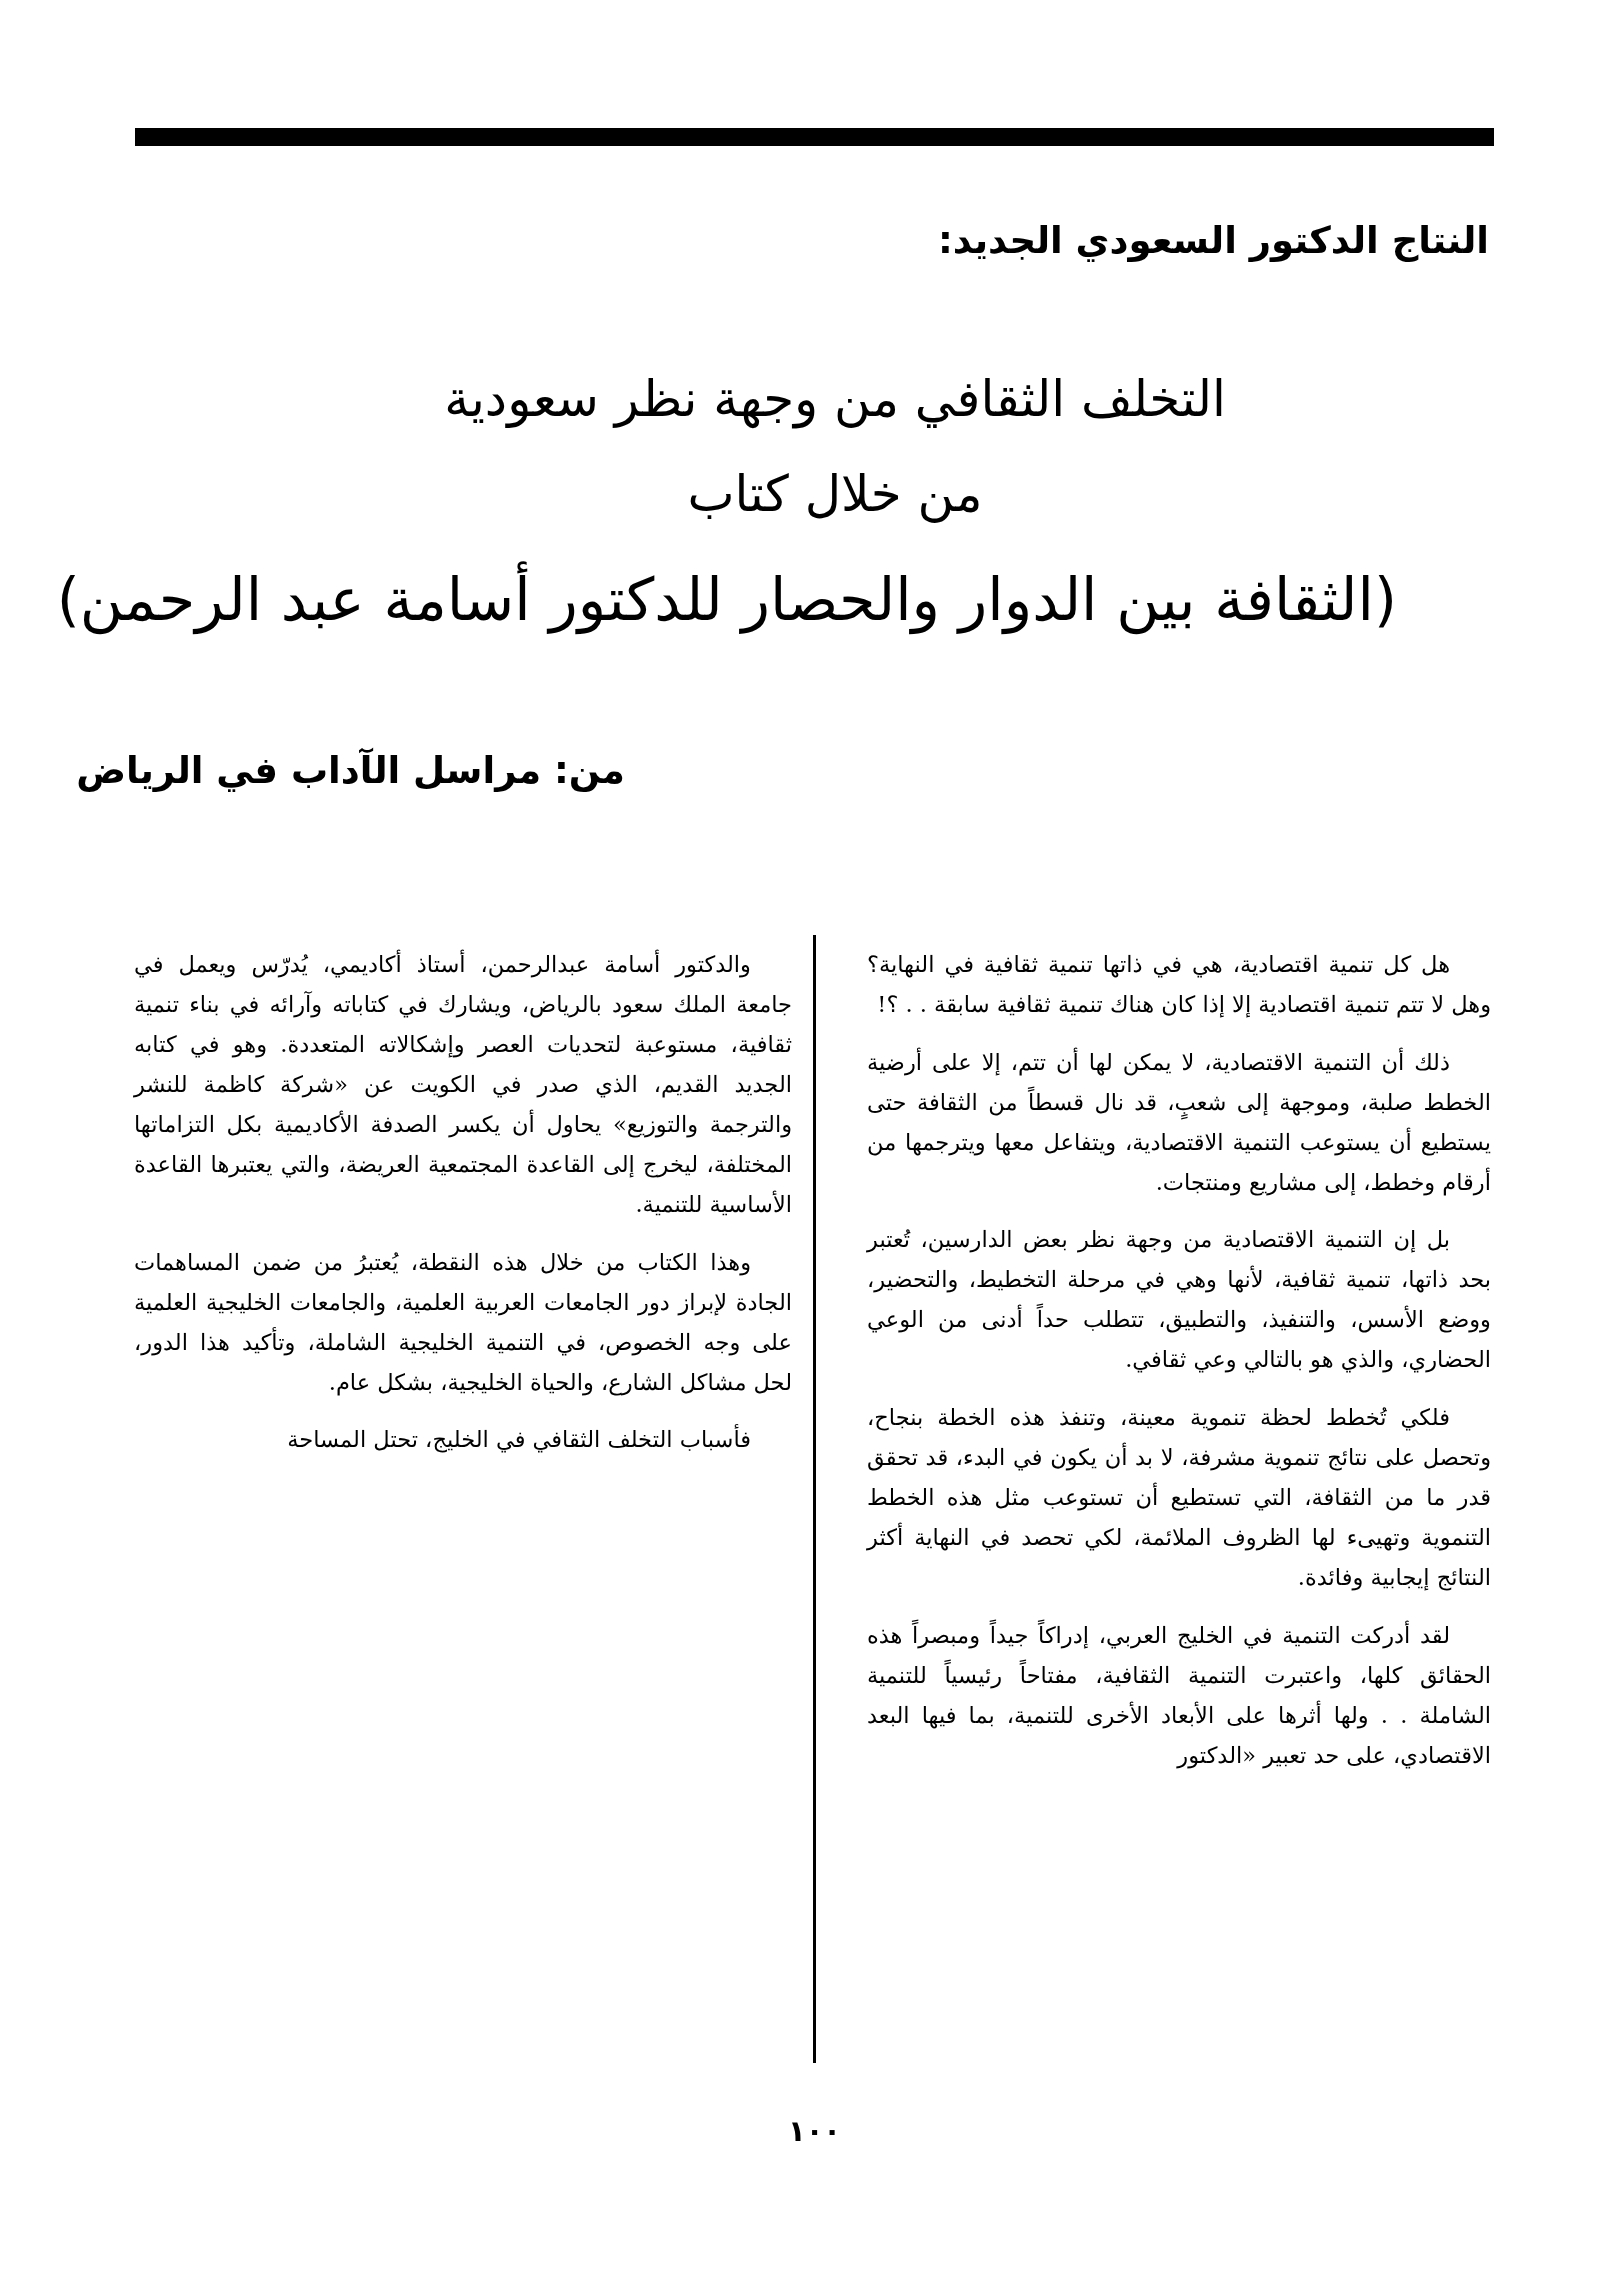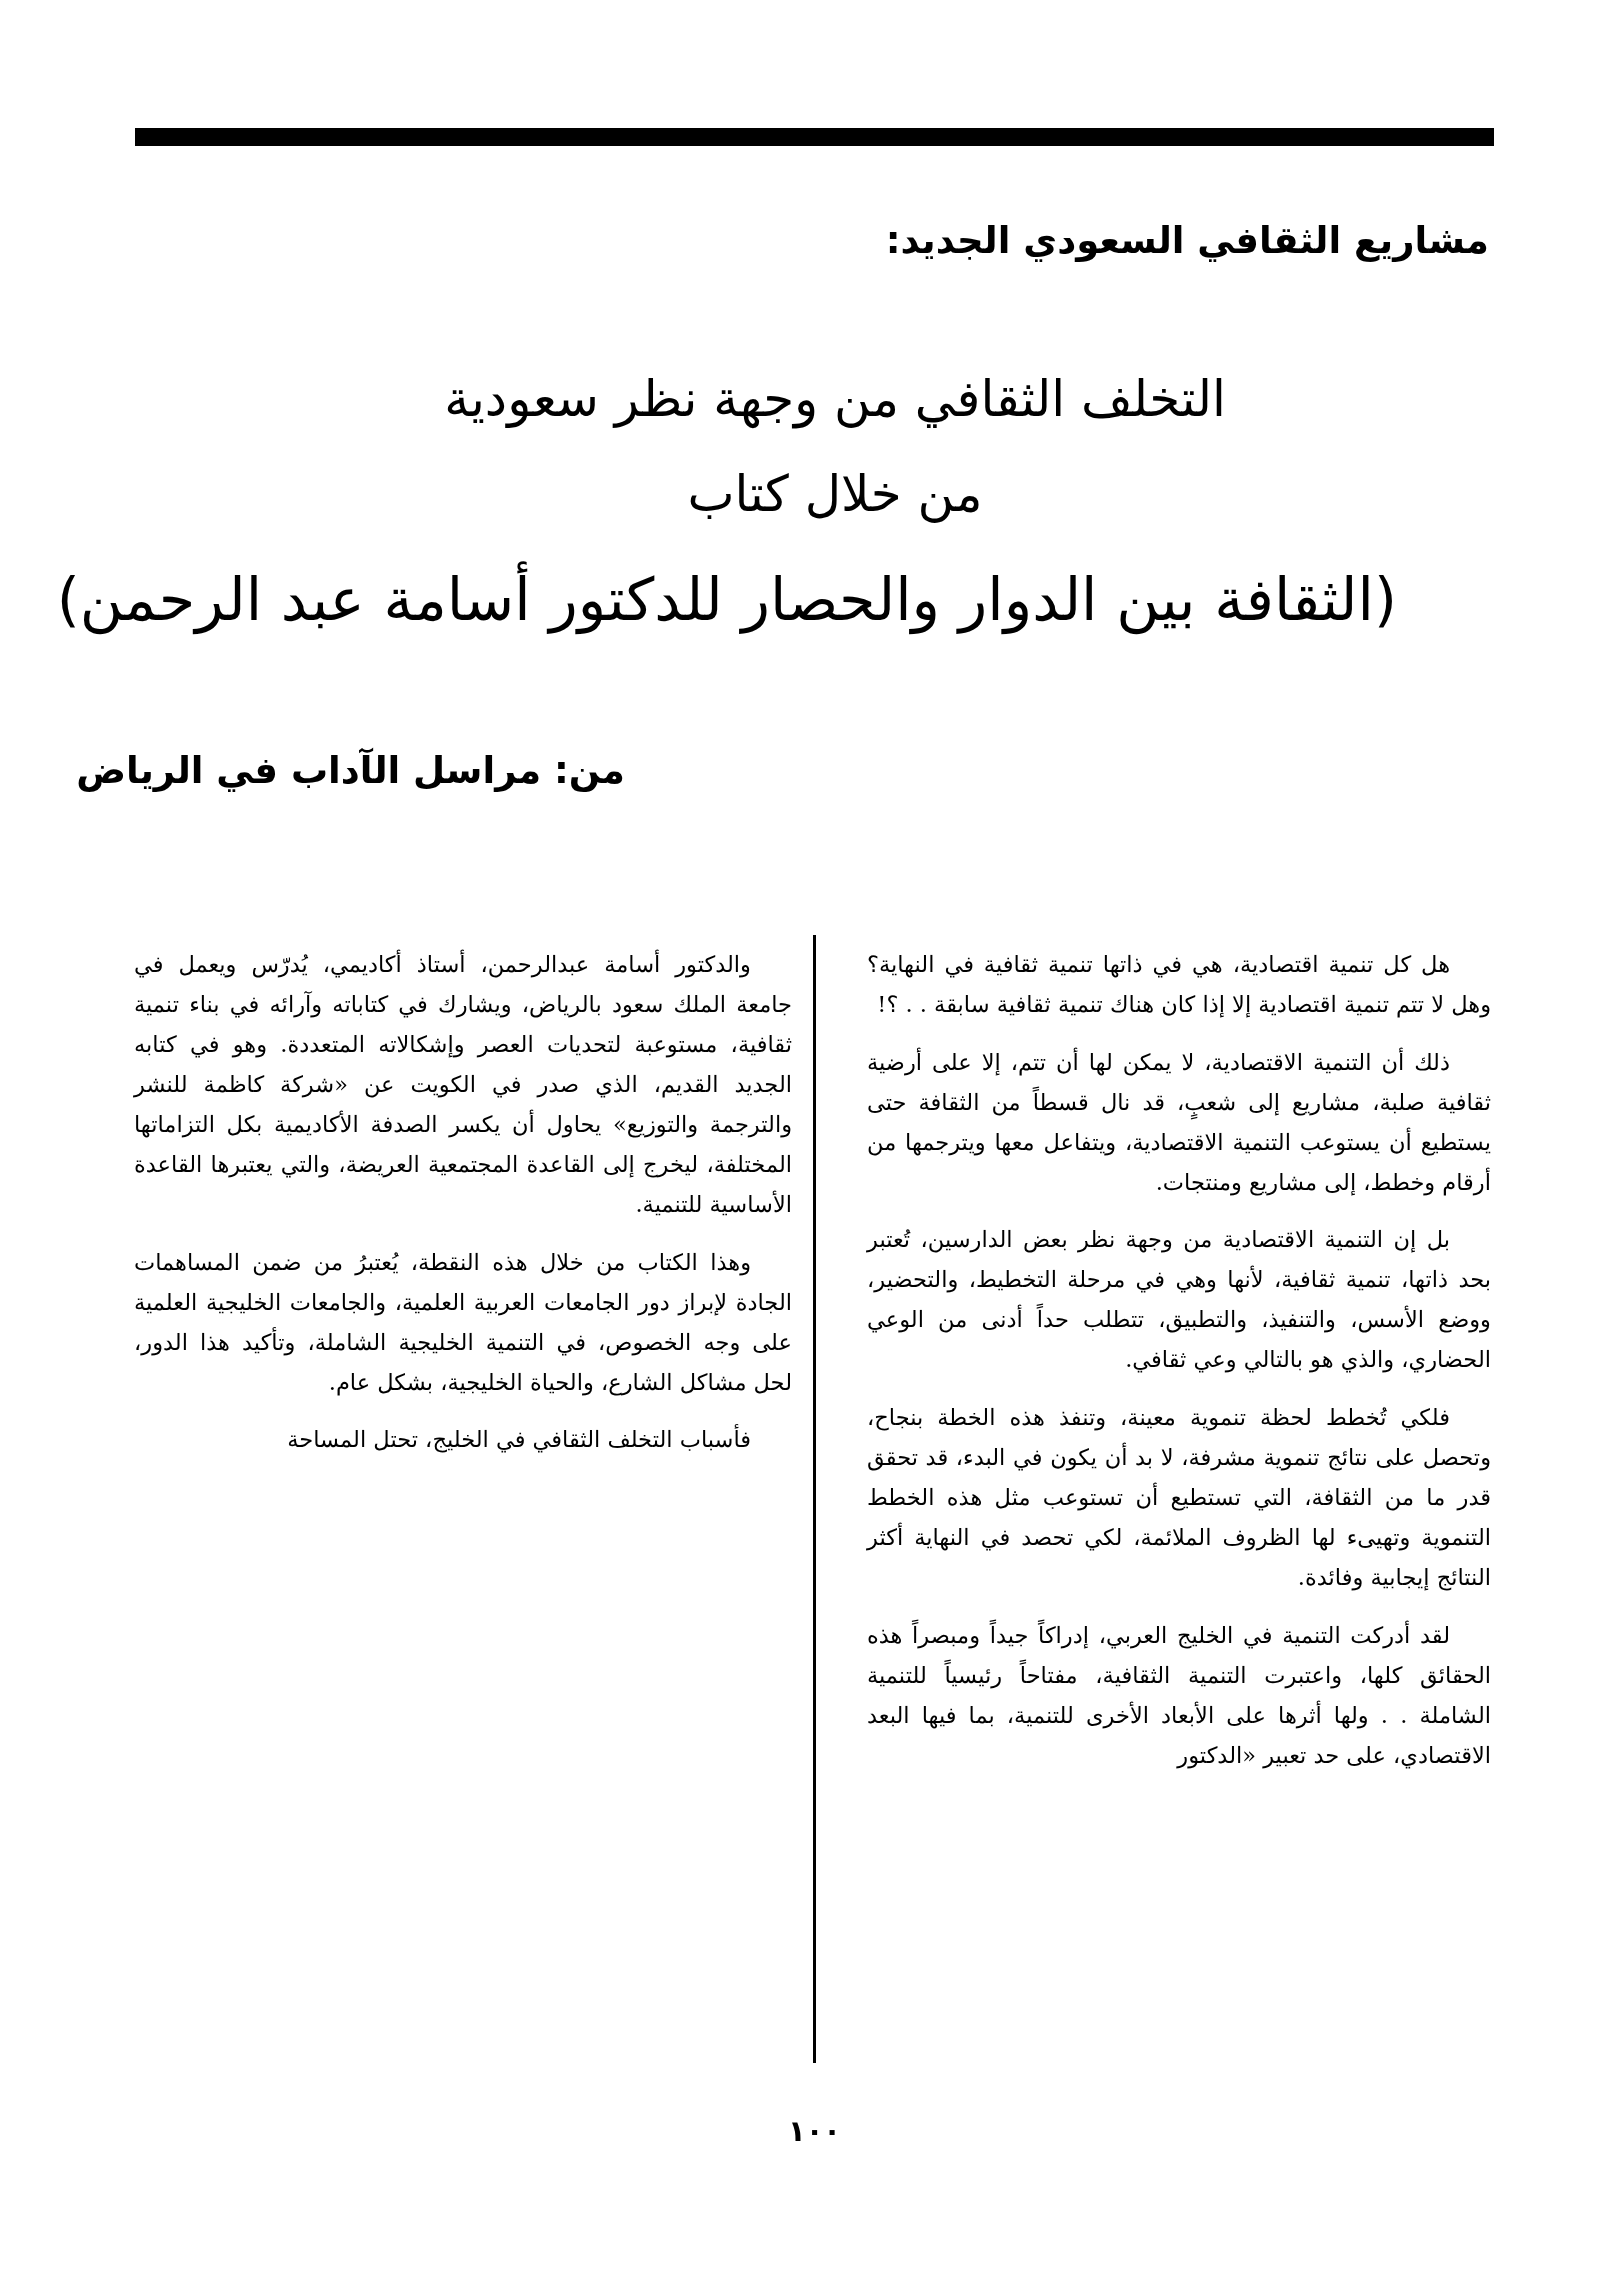--- a/index.html
+++ b/index.html
@@ -103,31 +103,31 @@
       font-weight: bold;
       font-size: 29px;
       line-height: 41px;
     }
   </style>
 </head>
 <body>
 
 <div class="top-rule"></div>
 
-<div class="section-label">مشاريع الثقافي السعودي الجديد:</div>
+<div class="section-label">النتاج الدكتور السعودي الجديد:</div>
 
 <div class="title-block title-line-1">التخلف الثقافي من وجهة نظر سعودية</div>
 <div class="title-block title-line-2">من خلال كتاب</div>
 <div class="title-block subtitle">(الثقافة بين الدوار والحصار للدكتور أسامة عبد الرحمن)</div>
 
 <div class="byline">من: مراسل الآداب في الرياض</div>
 
 <div class="column col-right">
   <p>هل كل تنمية اقتصادية، هي في ذاتها تنمية ثقافية في النهاية؟ وهل لا تتم تنمية اقتصادية إلا إذا كان هناك تنمية ثقافية سابقة . . ؟!</p>
-  <p>ذلك أن التنمية الاقتصادية، لا يمكن لها أن تتم، إلا على أرضية ثقافية صلبة، مشاريع إلى شعبٍ، قد نال قسطاً من الثقافة حتى يستطيع أن يستوعب التنمية الاقتصادية، ويتفاعل معها ويترجمها من أرقام وخطط، إلى مشاريع ومنتجات.</p>
+  <p>ذلك أن التنمية الاقتصادية، لا يمكن لها أن تتم، إلا على أرضية الخطط صلبة، وموجهة إلى شعبٍ، قد نال قسطاً من الثقافة حتى يستطيع أن يستوعب التنمية الاقتصادية، ويتفاعل معها ويترجمها من أرقام وخطط، إلى مشاريع ومنتجات.</p>
   <p>بل إن التنمية الاقتصادية من وجهة نظر بعض الدارسين، تُعتبر بحد ذاتها، تنمية ثقافية، لأنها وهي في مرحلة التخطيط، والتحضير، ووضع الأسس، والتنفيذ، والتطبيق، تتطلب حداً أدنى من الوعي الحضاري، والذي هو بالتالي وعي ثقافي.</p>
   <p>فلكي تُخطط لحظة تنموية معينة، وتنفذ هذه الخطة بنجاح، وتحصل على نتائج تنموية مشرفة، لا بد أن يكون في البدء، قد تحقق قدر ما من الثقافة، التي تستطيع أن تستوعب مثل هذه الخطط التنموية وتهيىء لها الظروف الملائمة، لكي تحصد في النهاية أكثر النتائج إيجابية وفائدة.</p>
   <p>لقد أدركت التنمية في الخليج العربي، إدراكاً جيداً ومبصراً هذه الحقائق كلها، واعتبرت التنمية الثقافية، مفتاحاً رئيسياً للتنمية الشاملة . . ولها أثرها على الأبعاد الأخرى للتنمية، بما فيها البعد الاقتصادي، على حد تعبير «الدكتور</p>
 </div>
 
 <div class="column-divider"></div>
 
 <div class="column col-left">
   <p>والدكتور أسامة عبدالرحمن، أستاذ أكاديمي، يُدرّس ويعمل في جامعة الملك سعود بالرياض، ويشارك في كتاباته وآرائه في بناء تنمية ثقافية، مستوعبة لتحديات العصر وإشكالاته المتعددة. وهو في كتابه الجديد القديم، الذي صدر في الكويت عن «شركة كاظمة للنشر والترجمة والتوزيع» يحاول أن يكسر الصدفة الأكاديمية بكل التزاماتها المختلفة، ليخرج إلى القاعدة المجتمعية العريضة، والتي يعتبرها القاعدة الأساسية للتنمية.</p>
   <p>وهذا الكتاب من خلال هذه النقطة، يُعتبرُ من ضمن المساهمات الجادة لإبراز دور الجامعات العربية العلمية، والجامعات الخليجية العلمية على وجه الخصوص، في التنمية الخليجية الشاملة، وتأكيد هذا الدور، لحل مشاكل الشارع، والحياة الخليجية، بشكل عام.</p>

